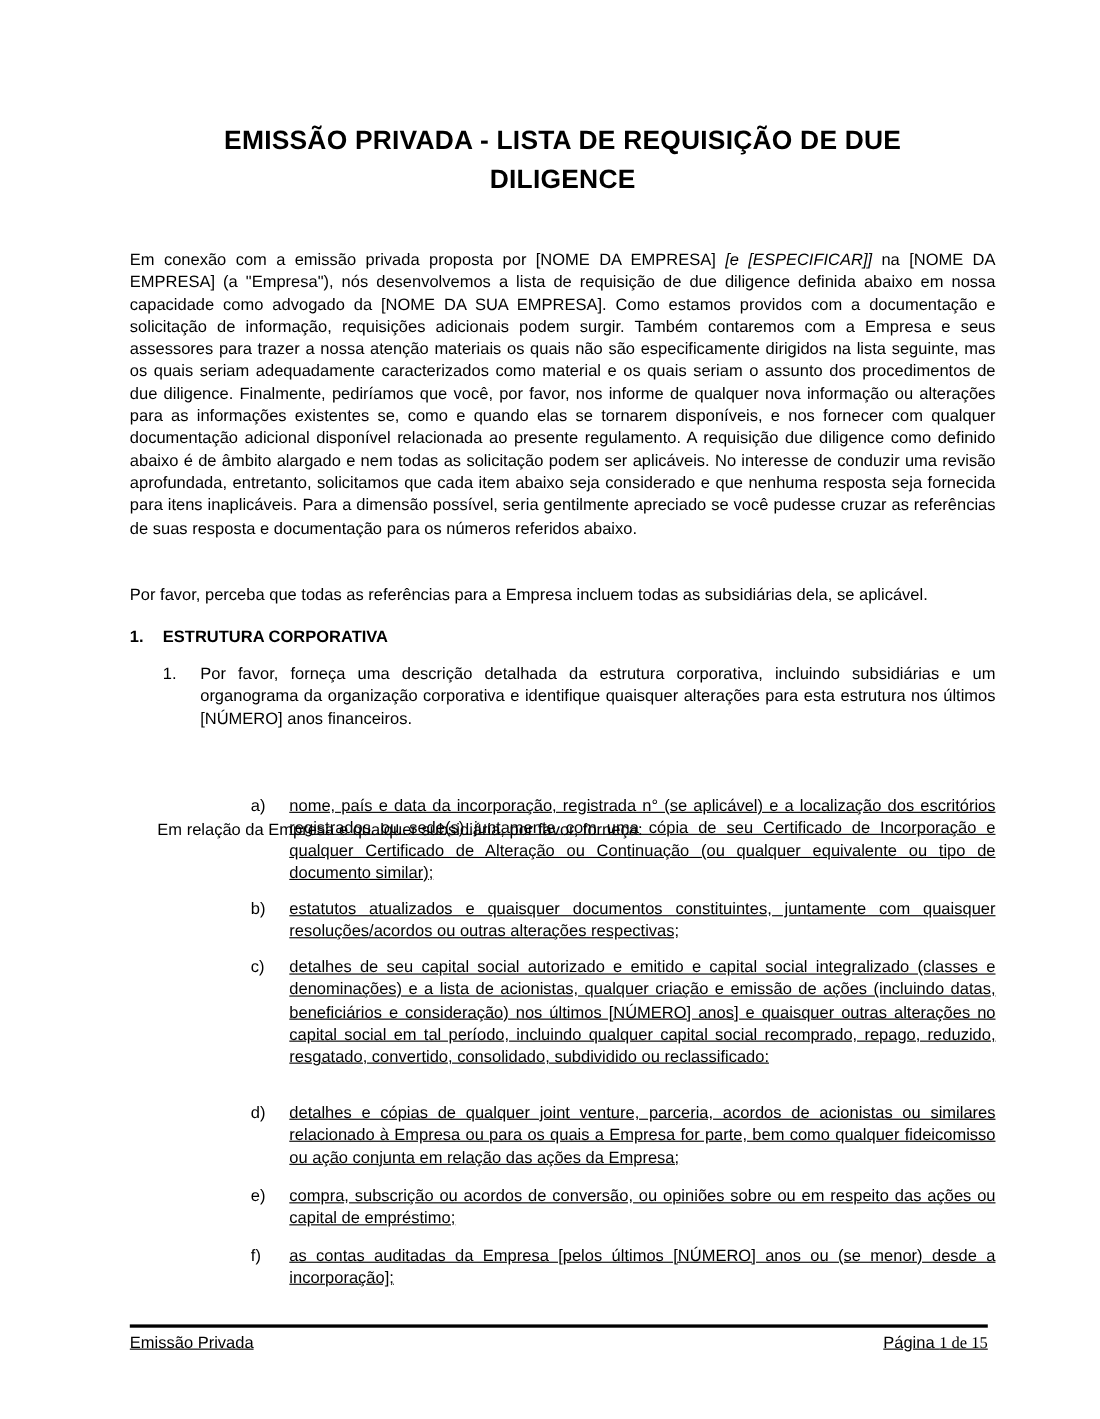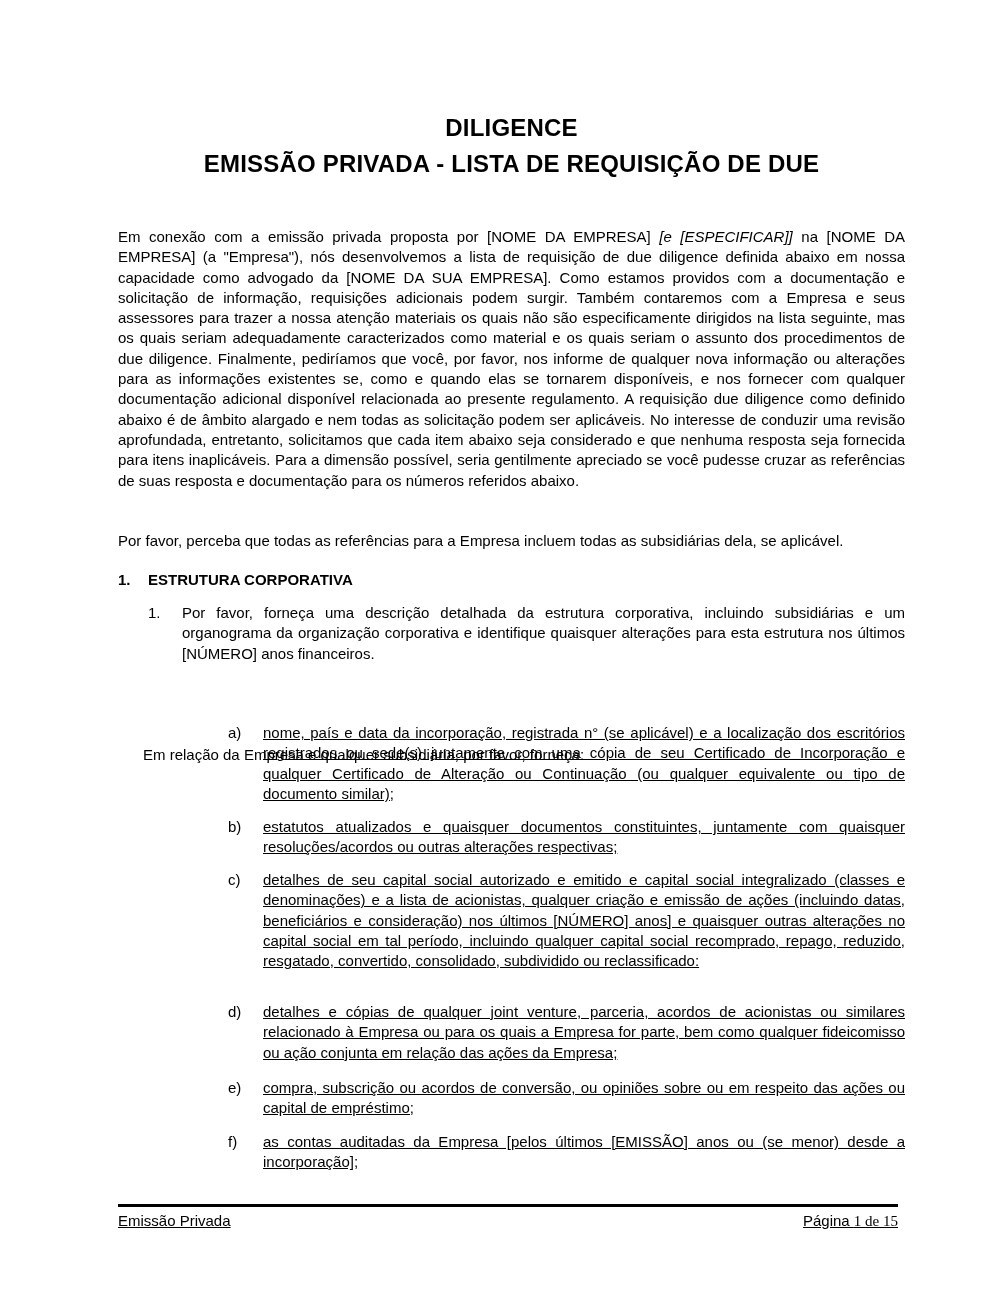--- a/index.html
+++ b/index.html
@@ -78,22 +78,22 @@
   .page-num-serif {
     font-family: "Liberation Serif", "DejaVu Serif", serif;
   }
 </style>
 </head>
 <body>
 
 <div class="page">
 
   <div class="abs doc-title">
+    <div>EMISSÃO PRIVADA - LISTA DE REQUISIÇÃO DE DUE</div>
     <div>DILIGENCE</div>
-    <div>EMISSÃO PRIVADA - LISTA DE REQUISIÇÃO DE DUE</div>
   </div>
 
   <div class="abs para" style="top:227px;">
     <span>Em conexão com a emissão privada proposta por [NOME DA EMPRESA] </span><span class="italic">[e [ESPECIFICAR]]</span><span> na [NOME DA EMPRESA] (a "Empresa"), nós desenvolvemos a lista de requisição de due diligence definida abaixo em nossa capacidade como advogado da [NOME DA SUA EMPRESA]. Como estamos providos com a documentação e solicitação de informação, requisições adicionais podem surgir. Também contaremos com a Empresa e seus assessores para trazer a nossa atenção materiais os quais não são especificamente dirigidos na lista seguinte, mas os quais seriam adequadamente caracterizados como material e os quais seriam o assunto dos procedimentos de due diligence. Finalmente, pediríamos que você, por favor, nos informe de qualquer nova informação ou alterações para as informações existentes se, como e quando elas se tornarem disponíveis, e nos fornecer com qualquer documentação adicional disponível relacionada ao presente regulamento. A requisição due diligence como definido abaixo é de âmbito alargado e nem todas as solicitação podem ser aplicáveis. No interesse de conduzir uma revisão aprofundada, entretanto, solicitamos que cada item abaixo seja considerado e que nenhuma resposta seja fornecida para itens inaplicáveis. Para a dimensão possível, seria gentilmente apreciado se você pudesse cruzar as referências de suas resposta e documentação para os números referidos abaixo.</span>
   </div>
 
   <div class="abs para" style="top:531px;">Por favor, perceba que todas as referências para a Empresa incluem todas as subsidiárias dela, se aplicável.</div>
 
   <div class="abs section-heading">
     <span class="sec-num">1.</span>
@@ -127,21 +127,21 @@
     <span class="txt">detalhes e cópias de qualquer joint venture, parceria, acordos de acionistas ou similares relacionado à Empresa ou para os quais a Empresa for parte, bem como qualquer fideicomisso ou ação conjunta em relação das ações da Empresa;</span>
   </div>
 
   <div class="abs letter-item" style="top:1078px;">
     <span class="letter">e)</span>
     <span class="txt">compra, subscrição ou acordos de conversão, ou opiniões sobre ou em respeito das ações ou capital de empréstimo;</span>
   </div>
 
   <div class="abs letter-item" style="top:1132px;">
     <span class="letter">f)</span>
-    <span class="txt">as contas auditadas da Empresa [pelos últimos [EMISSÃO] anos ou (se menor) desde a incorporação];</span>
+    <span class="txt">as contas auditadas da Empresa [pelos últimos [NÚMERO] anos ou (se menor) desde a incorporação];</span>
   </div>
 
   <div class="abs footer">
     <div class="footer-rule"></div>
     <div class="footer-row">
       <span>Emissão Privada</span>
       <span><span>Página </span><span class="page-num-serif">1 de 15</span></span>
     </div>
   </div>
 

